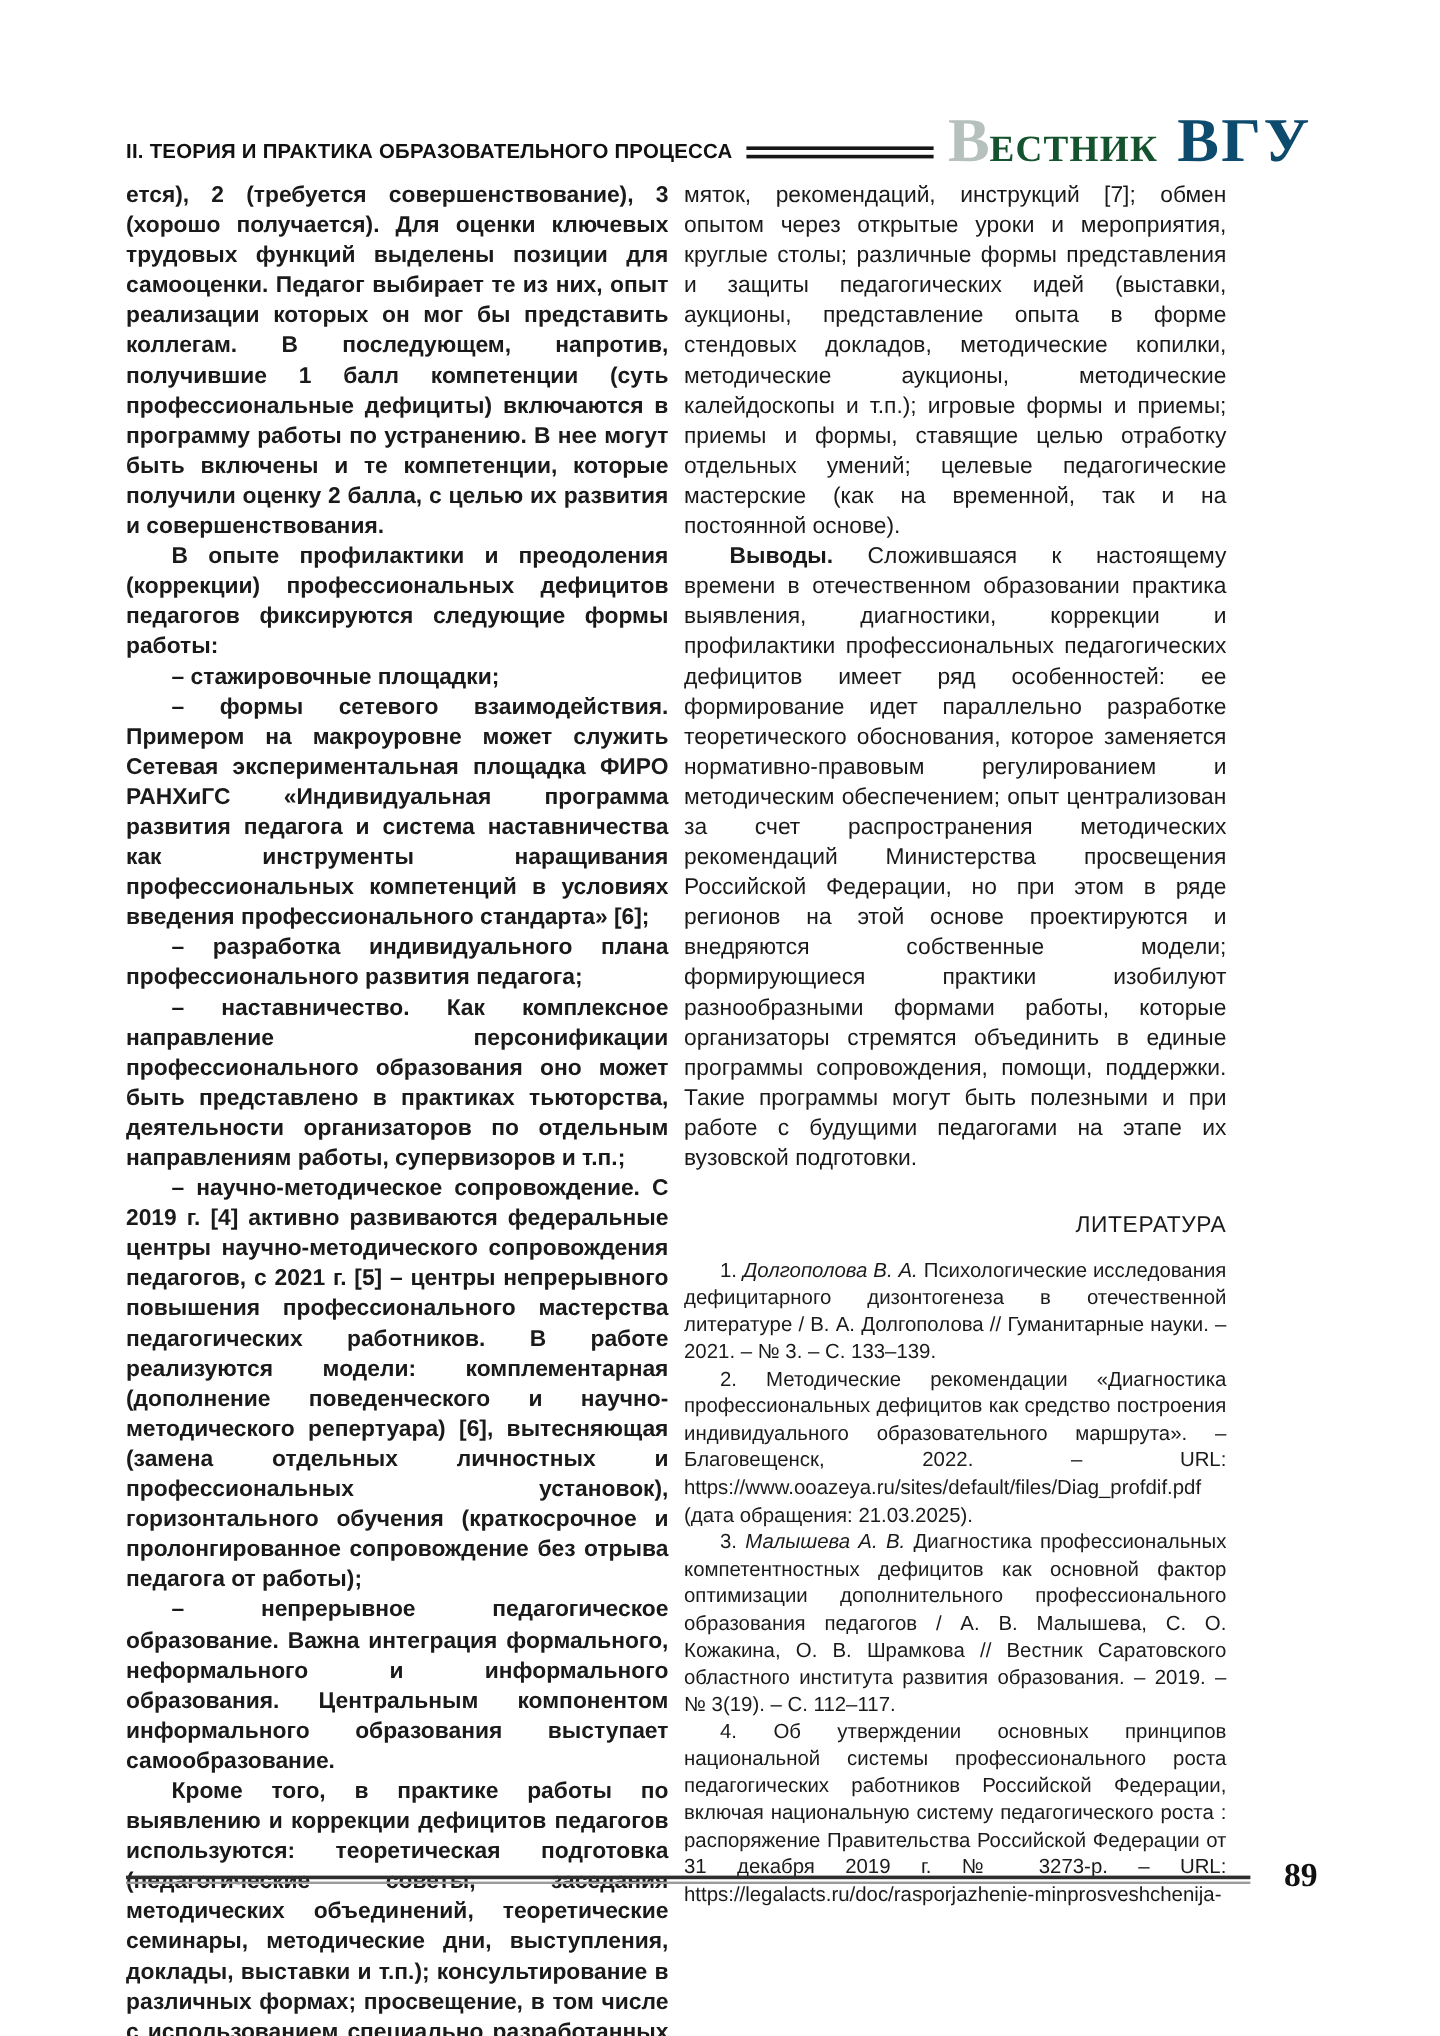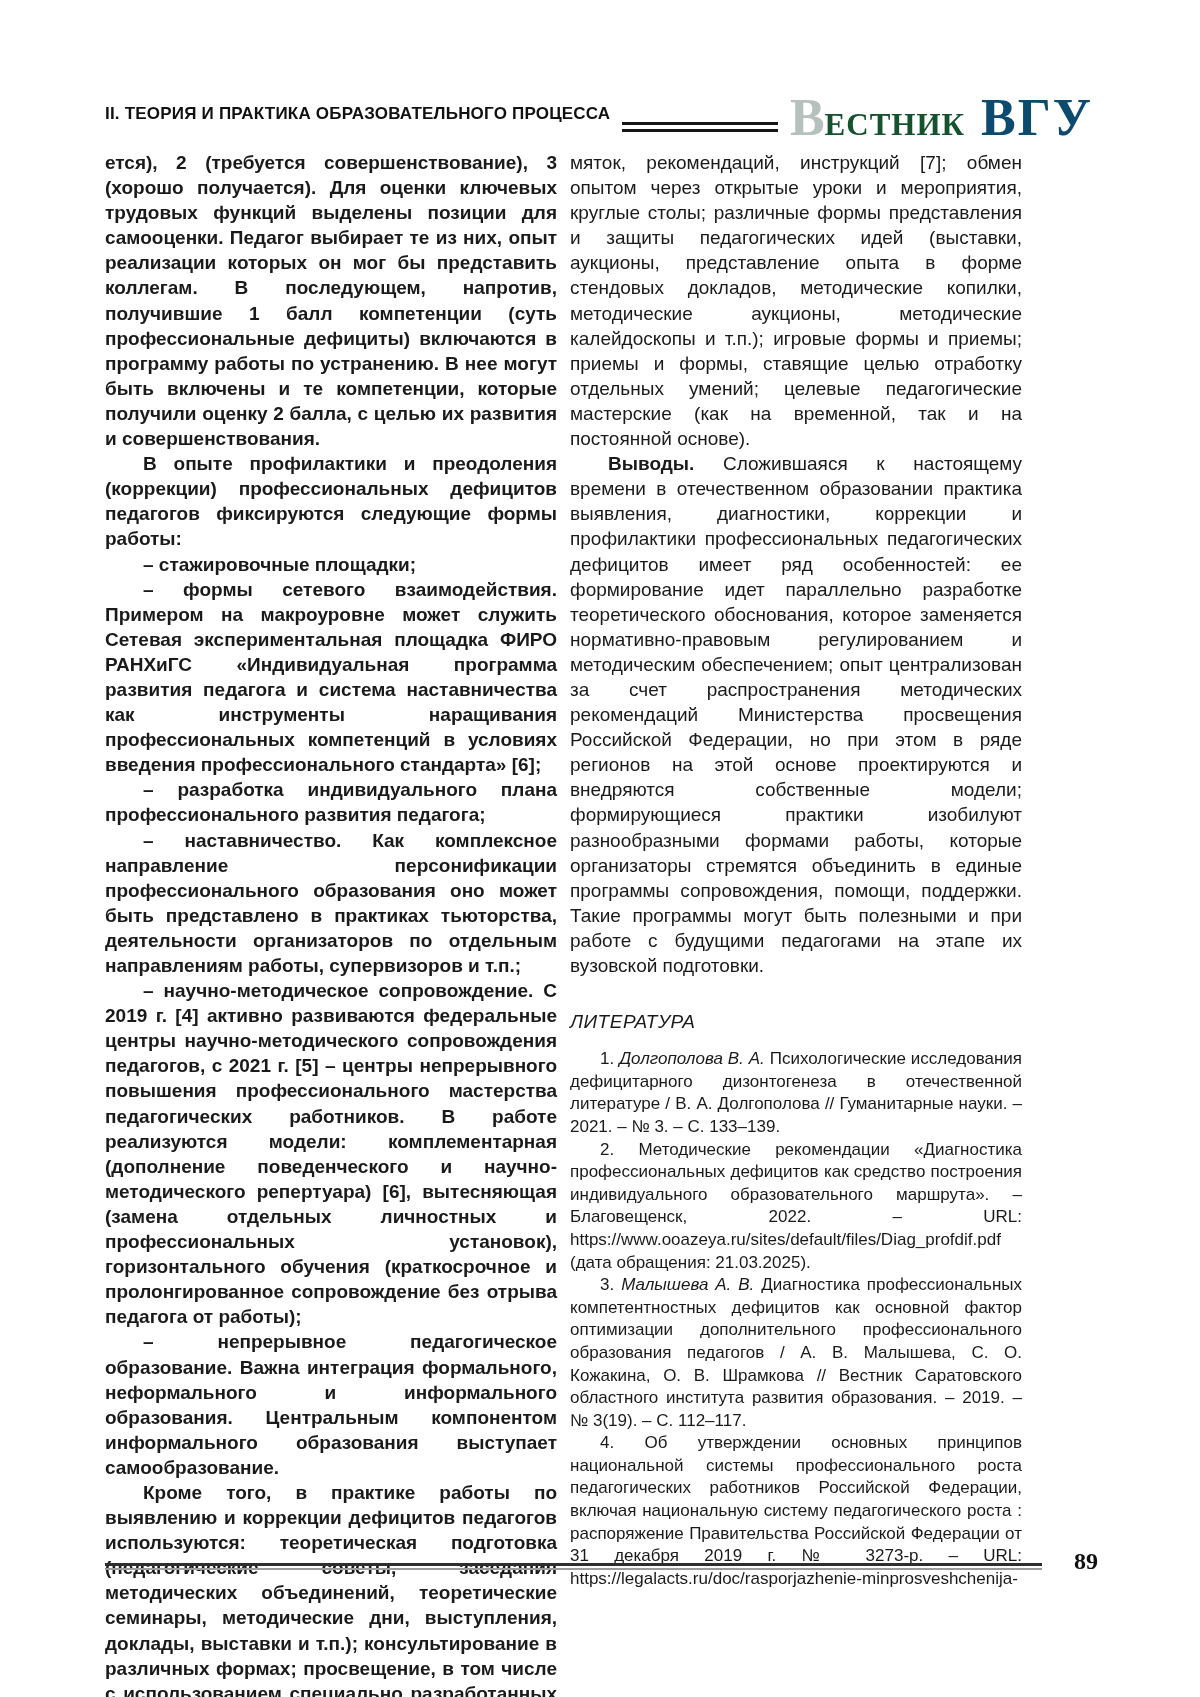--- a/index.html
+++ b/index.html
@@ -20,21 +20,21 @@
     top: 92px;
     width: 988px;
     display: flex;
     align-items: flex-end;
   }
   .section-title {
     font-size: 17px;
     font-weight: bold;
     letter-spacing: 0.2px;
     white-space: nowrap;
-    margin-bottom: 20px;
+    margin-bottom: 7px;
     color: #111;
   }
   .header-rule {
     flex: 1;
     height: 4px;
     border-top: 3px solid #161616;
     border-bottom: 3px solid #161616;
     margin: 0 12px 12px 12px;
   }
   .logo {
@@ -62,27 +62,26 @@
   }
   .column-left  { left: 105px; font-weight: bold; }
   .column-right { left: 570px; }
   .column p { margin: 0; }
   .column p.indent { text-indent: 38px; }
 
   .lead-bold { font-weight: bold; }
 
   
   .lit-heading {
-    text-align: left;
+    text-align: right;
     text-indent: 0 !important;
     margin-top: 31px !important;
     margin-bottom: 14px !important;
     letter-spacing: 0.5px;
     font-size: 19px;
-    font-style: italic;
   }
   .ref {
     font-size: 17px;
     line-height: 22.6px;
     text-indent: 30px;
     overflow-wrap: anywhere;
   }
 
   
   .footer-rule {
@@ -95,21 +94,21 @@
     border-bottom: 2px solid #9b9b9b;
   }
   .page-number {
     position: absolute;
     left: 1048px;
     top: 1548px;
     width: 50px;
     text-align: right;
     font-family: "Liberation Serif", serif;
     font-weight: bold;
-    font-size: 24px;
+    font-size: 28px;
     color: #111;
   }
 </style>
 </head>
 <body>
 
 <div class="page">
 
   <div class="header">
     <div class="section-title">II. ТЕОРИЯ И ПРАКТИКА ОБРАЗОВАТЕЛЬНОГО ПРОЦЕССА</div>

